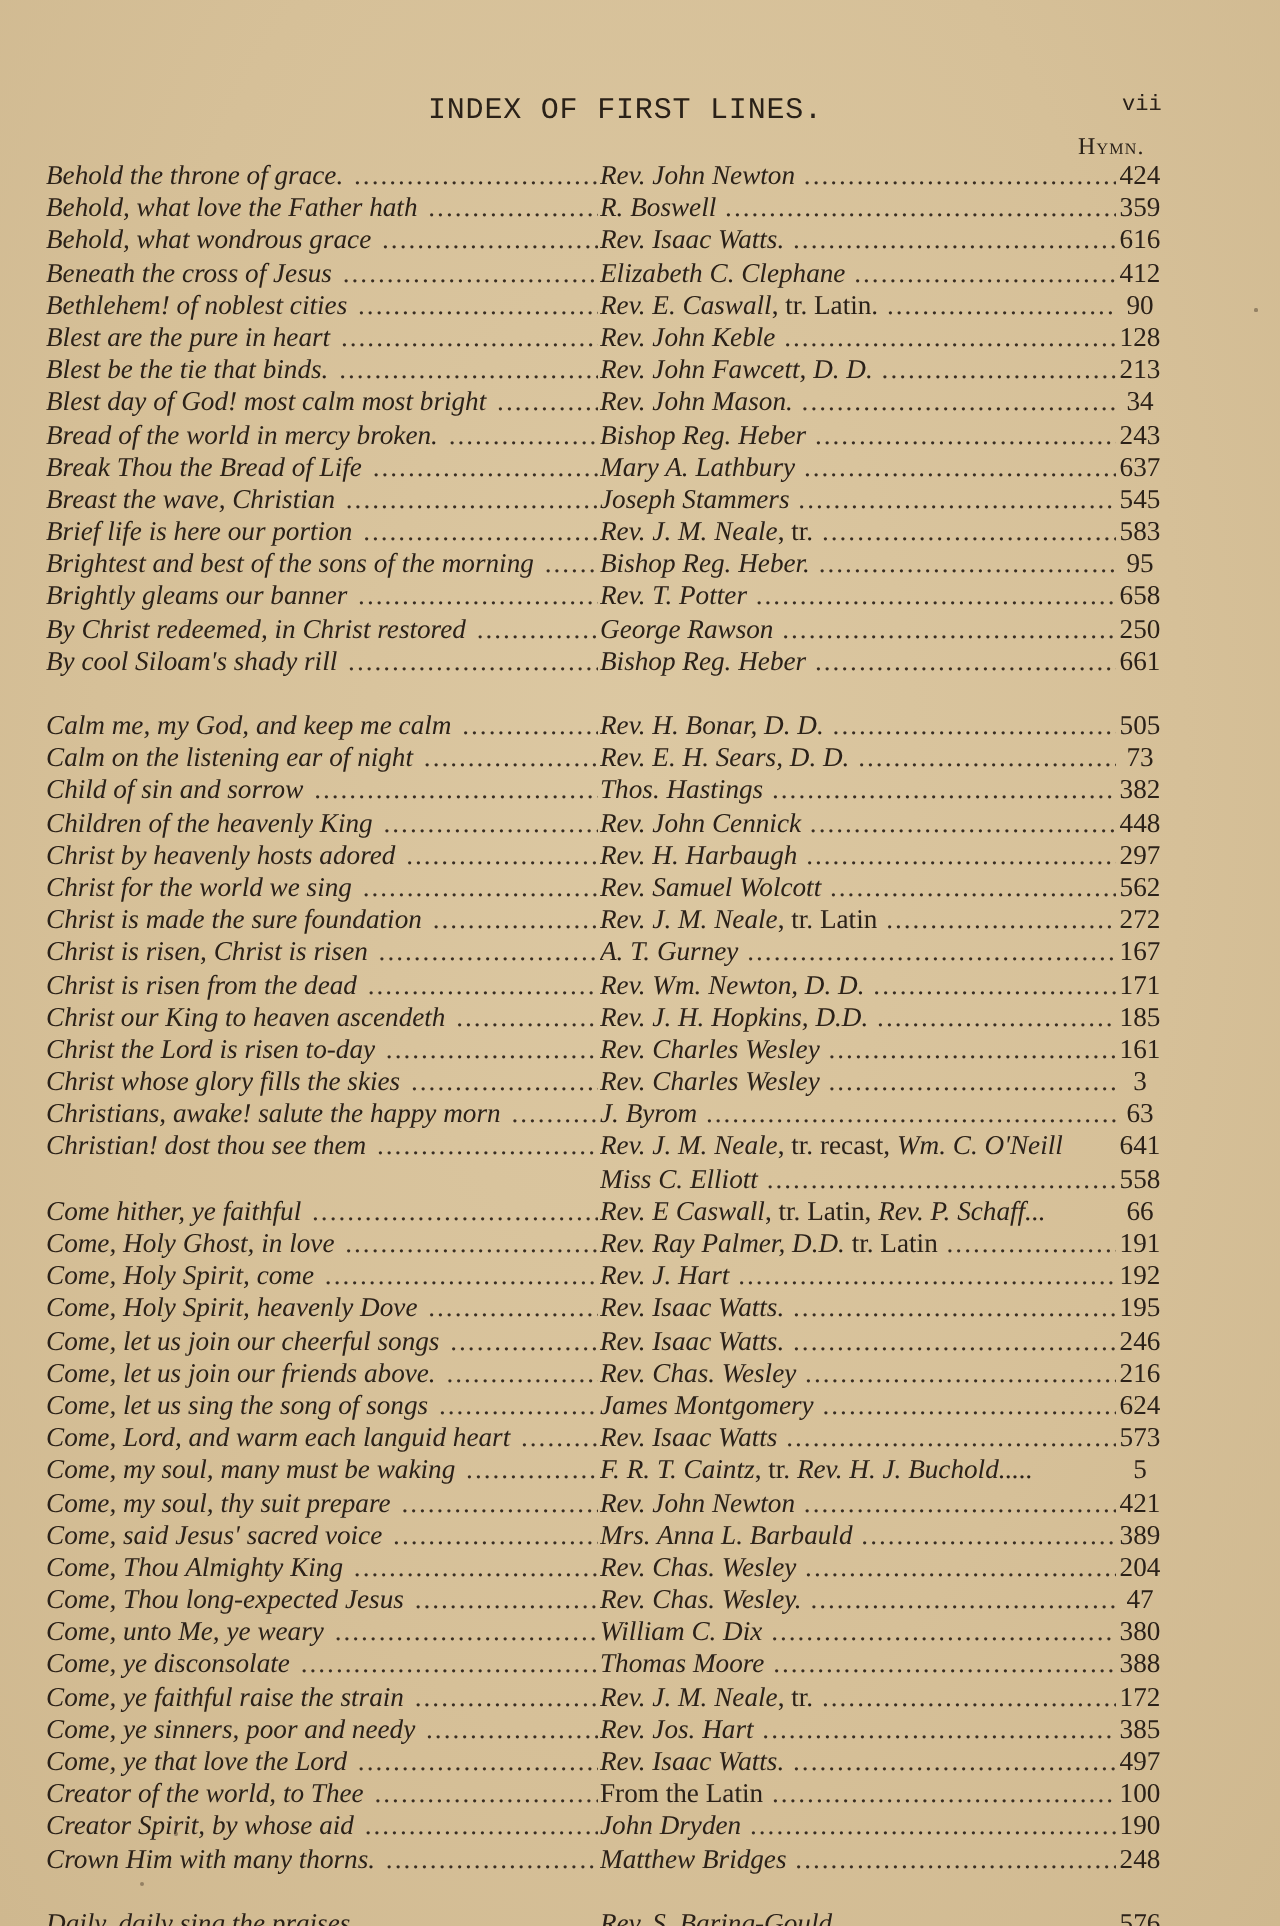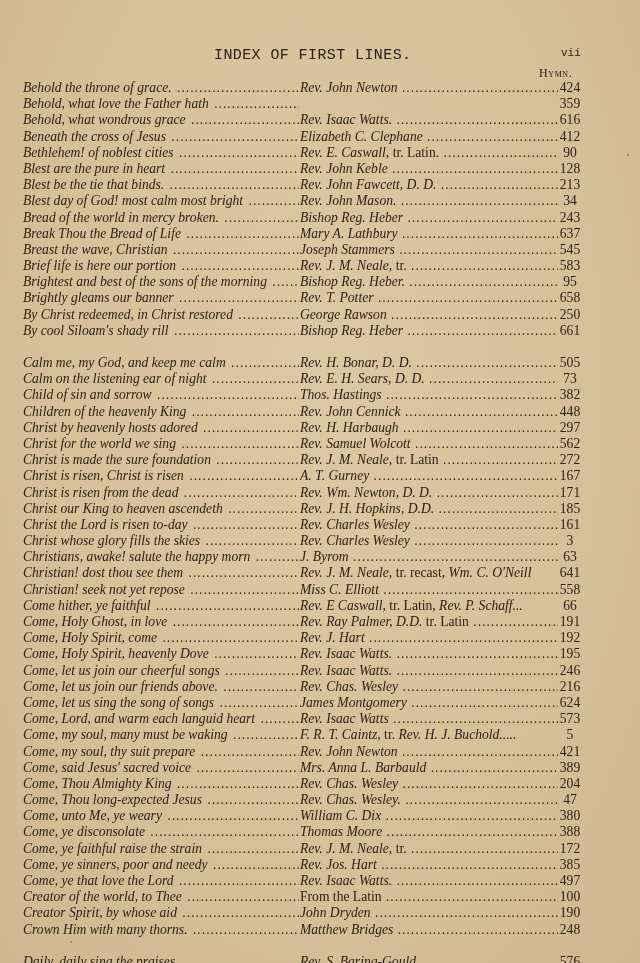--- a/index.html
+++ b/index.html
@@ -134,20 +134,21 @@
 
   <div class="index" id="index">
       <div class="section">
         <div class="entry">
           <span class="first-line"><span class="txt">Behold the throne of grace.</span></span>
           <span class="author"><span>Rev. John Newton</span></span>
           <span class="hymn-no">424</span>
         </div>
         <div class="entry">
           <span class="first-line"><span class="txt">Behold, what love the Father hath</span></span>
+          <span class="author"><span>R. Boswell</span></span>
           <span class="hymn-no">359</span>
         </div>
         <div class="entry">
           <span class="first-line"><span class="txt">Behold, what wondrous grace</span></span>
           <span class="author"><span>Rev. Isaac Watts.</span></span>
           <span class="hymn-no">616</span>
         </div>
         <div class="entry">
           <span class="first-line"><span class="txt">Beneath the cross of Jesus</span></span>
           <span class="author"><span>Elizabeth C. Clephane</span></span>
@@ -279,21 +280,20 @@
           <span class="first-line"><span class="txt">Christians, awake! salute the happy morn</span></span>
           <span class="author"><span>J. Byrom</span></span>
           <span class="hymn-no">63</span>
         </div>
         <div class="entry wide">
           <span class="first-line"><span class="txt">Christian! dost thou see them</span></span>
           <span class="author"><span>Rev. J. M. Neale</span><span class="plain">, tr. recast, </span><span>Wm. C. O'Neill</span></span>
           <span class="hymn-no">641</span>
         </div>
         <div class="entry">
-          <span class="first-line"><span class="txt">Christian! seek not yet repose</span></span>
           <span class="author"><span>Miss C. Elliott</span></span>
           <span class="hymn-no">558</span>
         </div>
         <div class="entry wide">
           <span class="first-line"><span class="txt">Come hither, ye faithful</span></span>
           <span class="author"><span>Rev. E Caswall</span><span class="plain">, tr. Latin, </span><span>Rev. P. Schaff...</span></span>
           <span class="hymn-no">66</span>
         </div>
         <div class="entry">
           <span class="first-line"><span class="txt">Come, Holy Ghost, in love</span></span>

